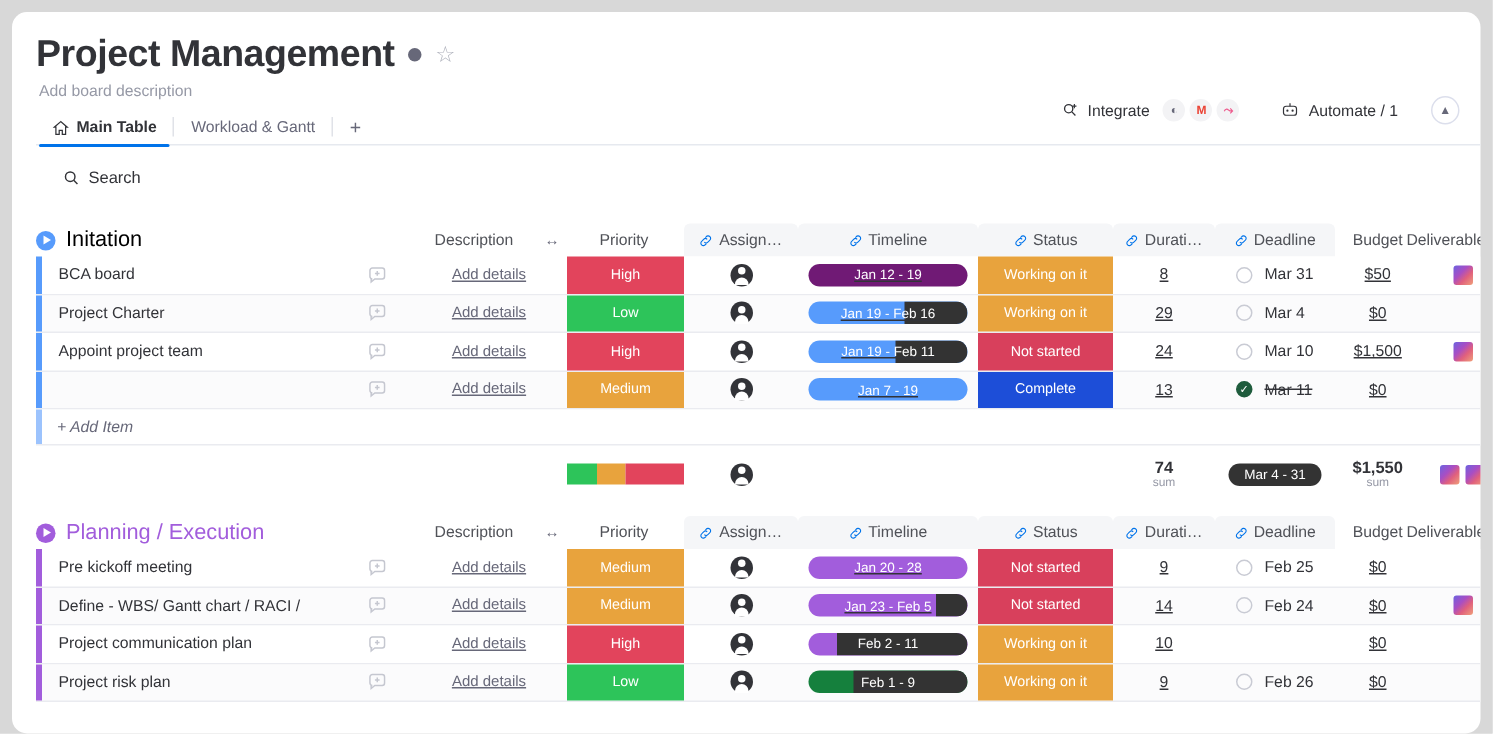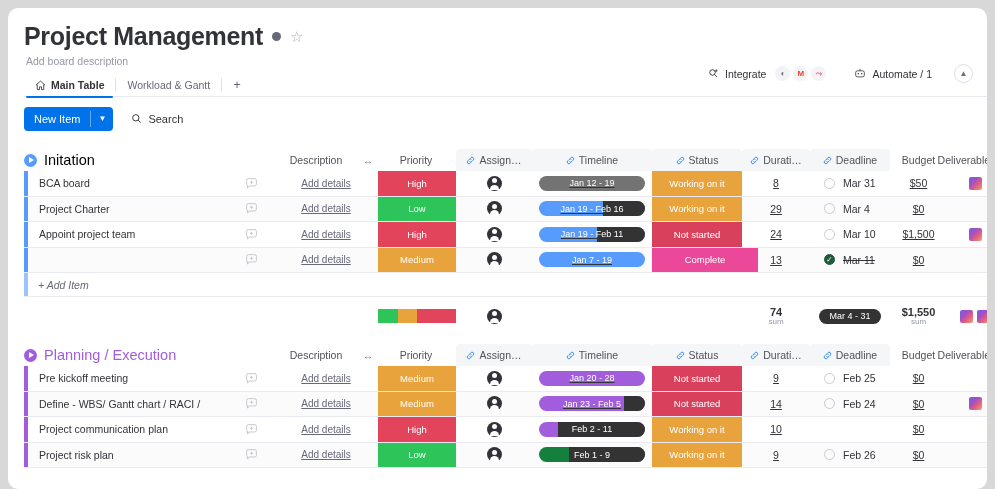--- a/index.html
+++ b/index.html
@@ -126,25 +126,20 @@
       <div class="tab-sep"></div>
       <div class="tab">
         <span>Workload &amp; Gantt</span>
       </div>
       <div class="tab-sep"></div>
       <div class="tab-plus">+</div>
     </div>
   </div>
 
   <div class="toolbar">
-    <div class="new-item">
-      <div class="lbl">New Item</div>
-      <div class="div"></div>
-      <div class="car">▼</div>
-    </div>
     <div class="search-btn">
       <svg width="11" height="11" viewBox="0 0 16 16">
         <circle cx="7" cy="7" r="4.6" fill="none" stroke="#323338" stroke-width="1.4"></circle>
         <line x1="10.4" y1="10.4" x2="14" y2="14" stroke="#323338" stroke-width="1.4"></line>
       </svg>
       <span>Search</span>
     </div>
 
     <div class="tr-right">
       <div class="tr-item">
@@ -243,21 +238,21 @@
               </svg>
           </div>
           <div class="cell c add-details" style="left:250px;width:104px">Add details</div>
           <div class="colorcell" style="left:354px;width:78px;background:#e2445c">
             <span>High</span>
             </div>
           <div class="cell c" style="left:432px;width:76px">
               <div class="avatar"></div>
             </div>
           <div class="cell c" style="left:508px;width:120px">
-            <div class="tl-pill" style="background:#737373">
+            <div class="tl-pill" style="background:#701a75">
               <div class="tl-prog" style="width:0%"></div>
               <span class="tl-txt">Jan 12 - 19</span>
               </div>
             </div>
           <div class="colorcell" style="left:628px;width:90px;background:#e8a33d">
             <span>Working on it</span>
             </div>
           <div class="cell c" style="left:718px;width:68px">8</div>
           <div class="cell" style="left:786px;width:80px;gap:8px;padding-left:14px">
             <span class="ck"></span>
@@ -356,21 +351,21 @@
             </div>
           <div class="cell c" style="left:432px;width:76px">
               <div class="avatar"></div>
             </div>
           <div class="cell c" style="left:508px;width:120px">
             <div class="tl-pill" style="background:#579bfc">
               <div class="tl-prog" style="width:0%"></div>
               <span class="tl-txt">Jan 7 - 19</span>
               </div>
             </div>
-          <div class="colorcell" style="left:628px;width:106px;background:#ec4899">
+          <div class="colorcell" style="left:628px;width:90px;background:#1d4ed8">
             <span>Complete</span>
             </div>
           <div class="cell c" style="left:718px;width:68px">13</div>
           <div class="cell" style="left:786px;width:80px;gap:8px;padding-left:14px">
             <span class="ck done">✓</span>
             <span class="strike">Mar 11</span>
             </div>
           <div class="cell c" style="left:866px;width:57px">$0</div>
           <div class="cell c" style="left:923px;width:56px"></div>
         </div>

